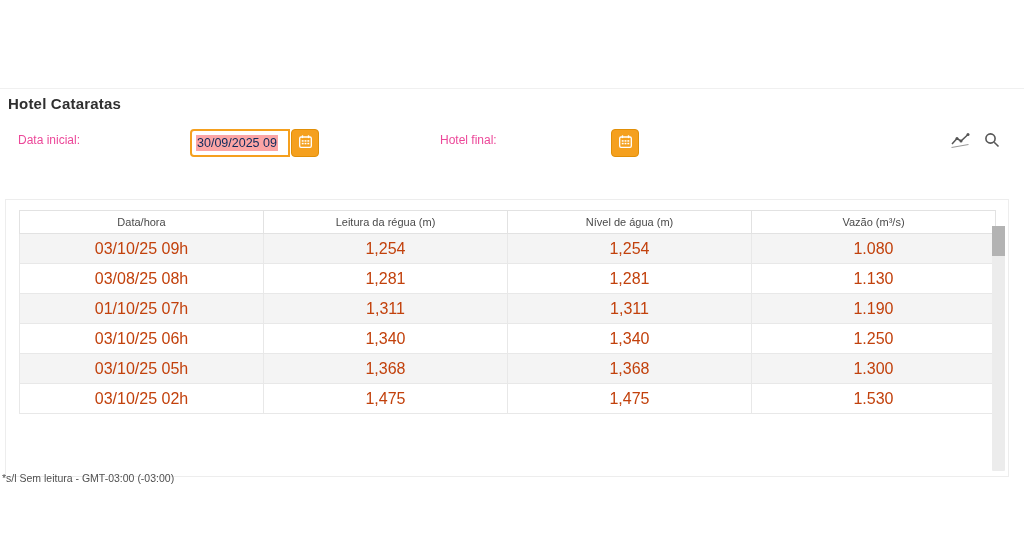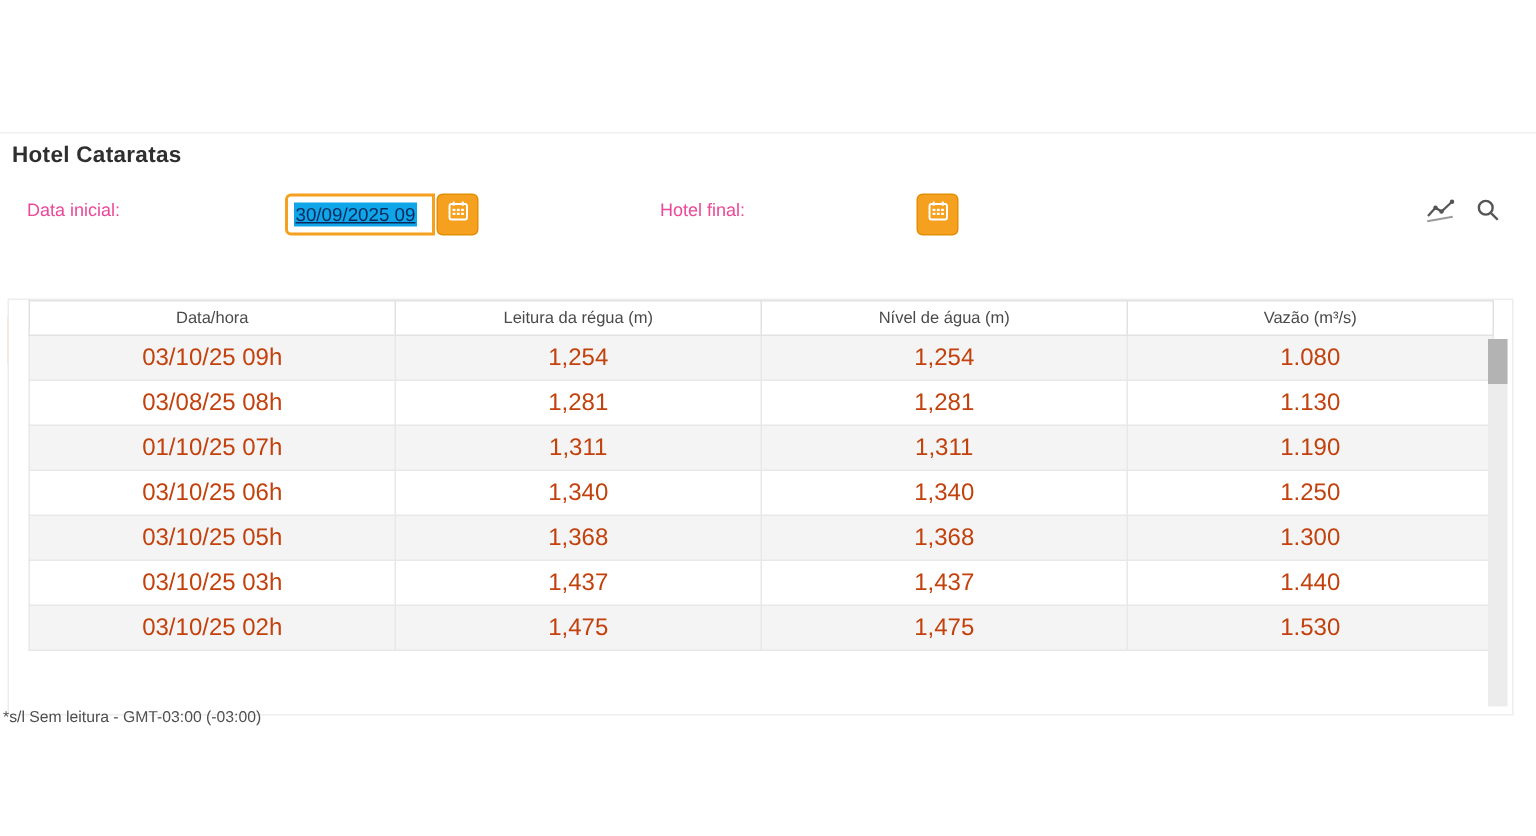--- a/index.html
+++ b/index.html
@@ -15,34 +15,34 @@
   .label-start { left:18px; }
   .label-end { left:440px; }
 
   .input-group { position:absolute; top:129px; height:28px; display:flex; align-items:stretch; }
   .group-start { left:190px; }
   .group-end { left:610px; }
   .date-input { width:100px; height:28px; background:#fff; border:1px solid #d8d8d8; border-radius:4px 0 0 4px;
                 font-size:12.5px; color:#3f3f3f; display:flex; align-items:center; padding:0 4px; white-space:nowrap; }
   .group-start .date-input { border:2px solid #f5a01e; }
   .group-end .date-input { width:104px; }
-  .sel { background:#0ea5e9; color:#0d2a5c; padding:1px 1px;text-decoration:underline; }
+  .sel { background:#fca5a5; color:#0d2a5c; padding:1px 1px; }
   .cal-btn { width:28px; height:28px; background:#f5a01e; border:1px solid #e18f07; border-radius:4px;
              margin-left:1px; display:flex; align-items:center; justify-content:center; cursor:pointer; }
 
   .action-icons { position:absolute; right:22px; top:131px; display:flex; gap:12px; align-items:center; }
   .icon-btn { width:20px; height:18px; display:flex; align-items:center; justify-content:center; cursor:pointer; }
 
   .tab { position:absolute; left:5px; top:164px; width:73px; height:35px; background:#f5a01e;
          border-radius:4px 4px 0 0; color:#fff; font-size:12px; font-weight:bold;
          display:flex; align-items:center; justify-content:center; cursor:pointer;margin-top:44px; }
 
   .panel { position:absolute; left:5px; top:199px; width:1004px; height:278px; background:#fff; border:1px solid #ededed; }
 
-  table.meas { position:absolute; left:13px; top:0; width:977px; border-collapse:collapse; table-layout:fixed; }
+  table.meas { position:absolute; left:13px; top:10px; width:977px; border-collapse:collapse; table-layout:fixed; }
   table.meas th { height:23px; font-size:11px; font-weight:normal; color:#4a4a4a; background:#fff;
                   border:1px solid #e2e2e2; text-align:center; }
   table.meas td { height:30px; font-size:16px; color:#c2410c; border:1px solid #e8e8e8; text-align:center; }
   table.meas tbody tr:nth-child(odd) td { background:#f4f4f4; }
   table.meas tbody tr:nth-child(even) td { background:#fff; }
 
   .vscroll { position:absolute; right:3px; top:26px; width:13px; height:245px; background:#ececec; border-radius:1px; }
   .vscroll .thumb { position:absolute; left:0; top:0; width:13px; height:30px; background:#b3b3b3; }
 
   .footnote { position:absolute; left:2px; top:472px; font-size:10.5px; color:#4f4f4f; }
@@ -156,26 +156,20 @@
             <td>1,340</td>
             <td>1.250</td>
           </tr>
           <tr>
             <td>03/10/25 05h</td>
             <td>1,368</td>
             <td>1,368</td>
             <td>1.300</td>
           </tr>
           <tr>
-            <td>03/10/25 03h</td>
-            <td>1,437</td>
-            <td>1,437</td>
-            <td>1.440</td>
-          </tr>
-          <tr>
             <td>03/10/25 02h</td>
             <td>1,475</td>
             <td>1,475</td>
             <td>1.530</td>
           </tr>
         </tbody>
     </table>
     <div class="vscroll">
       <div class="thumb"></div>
     </div>

